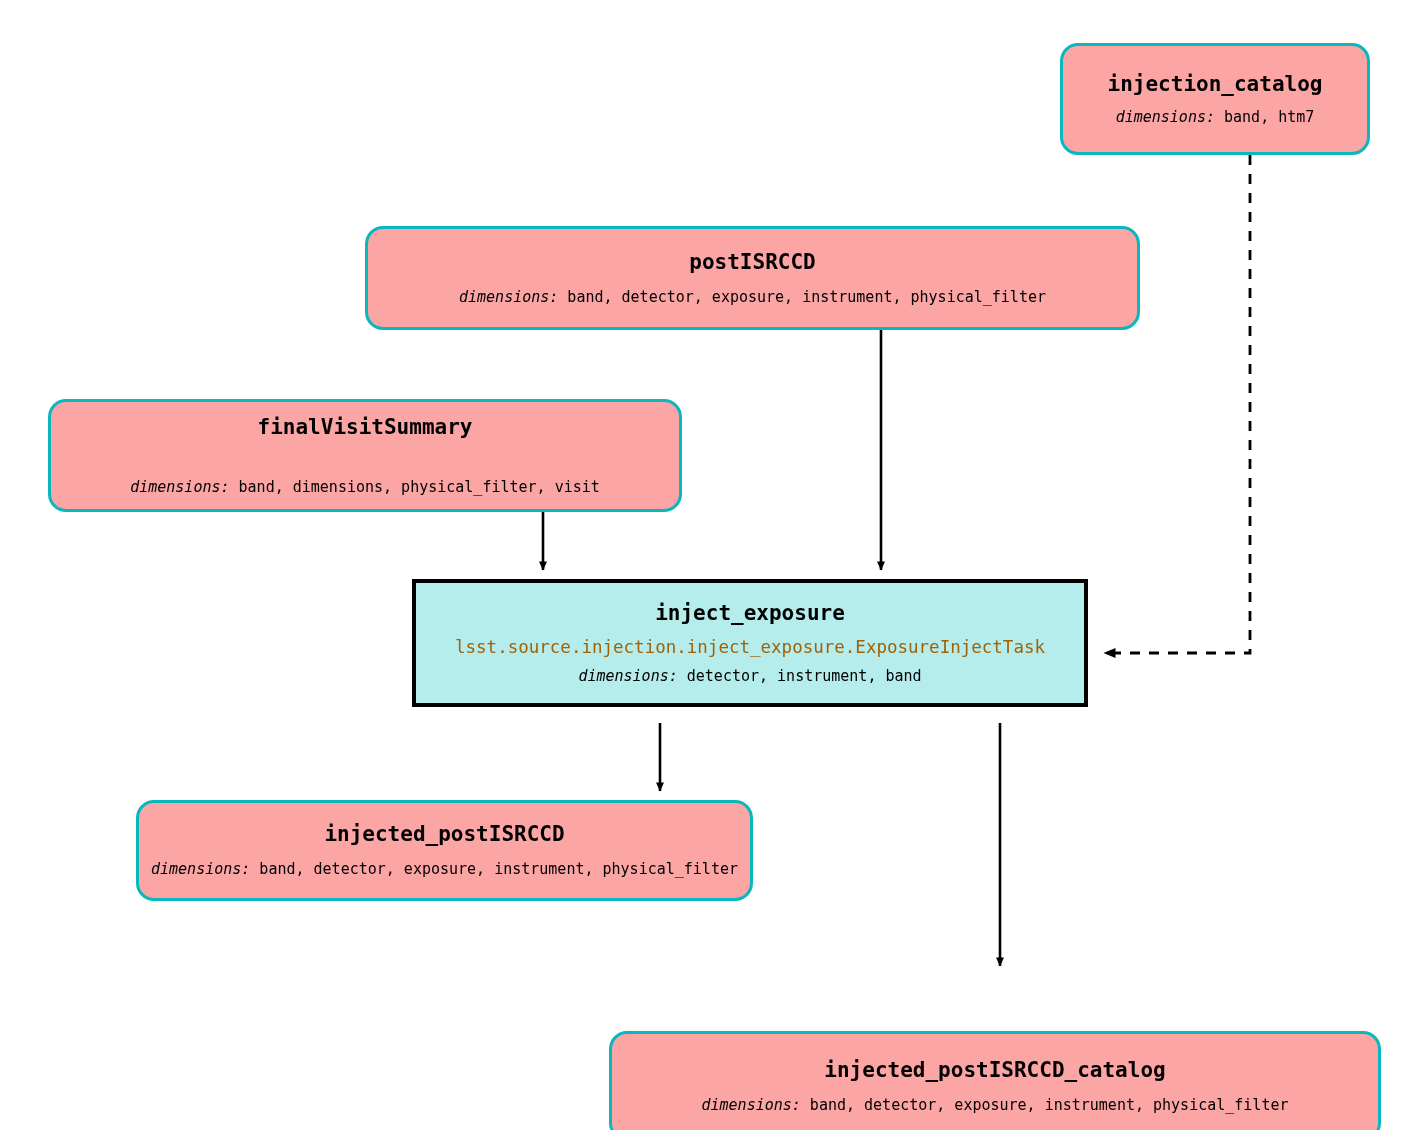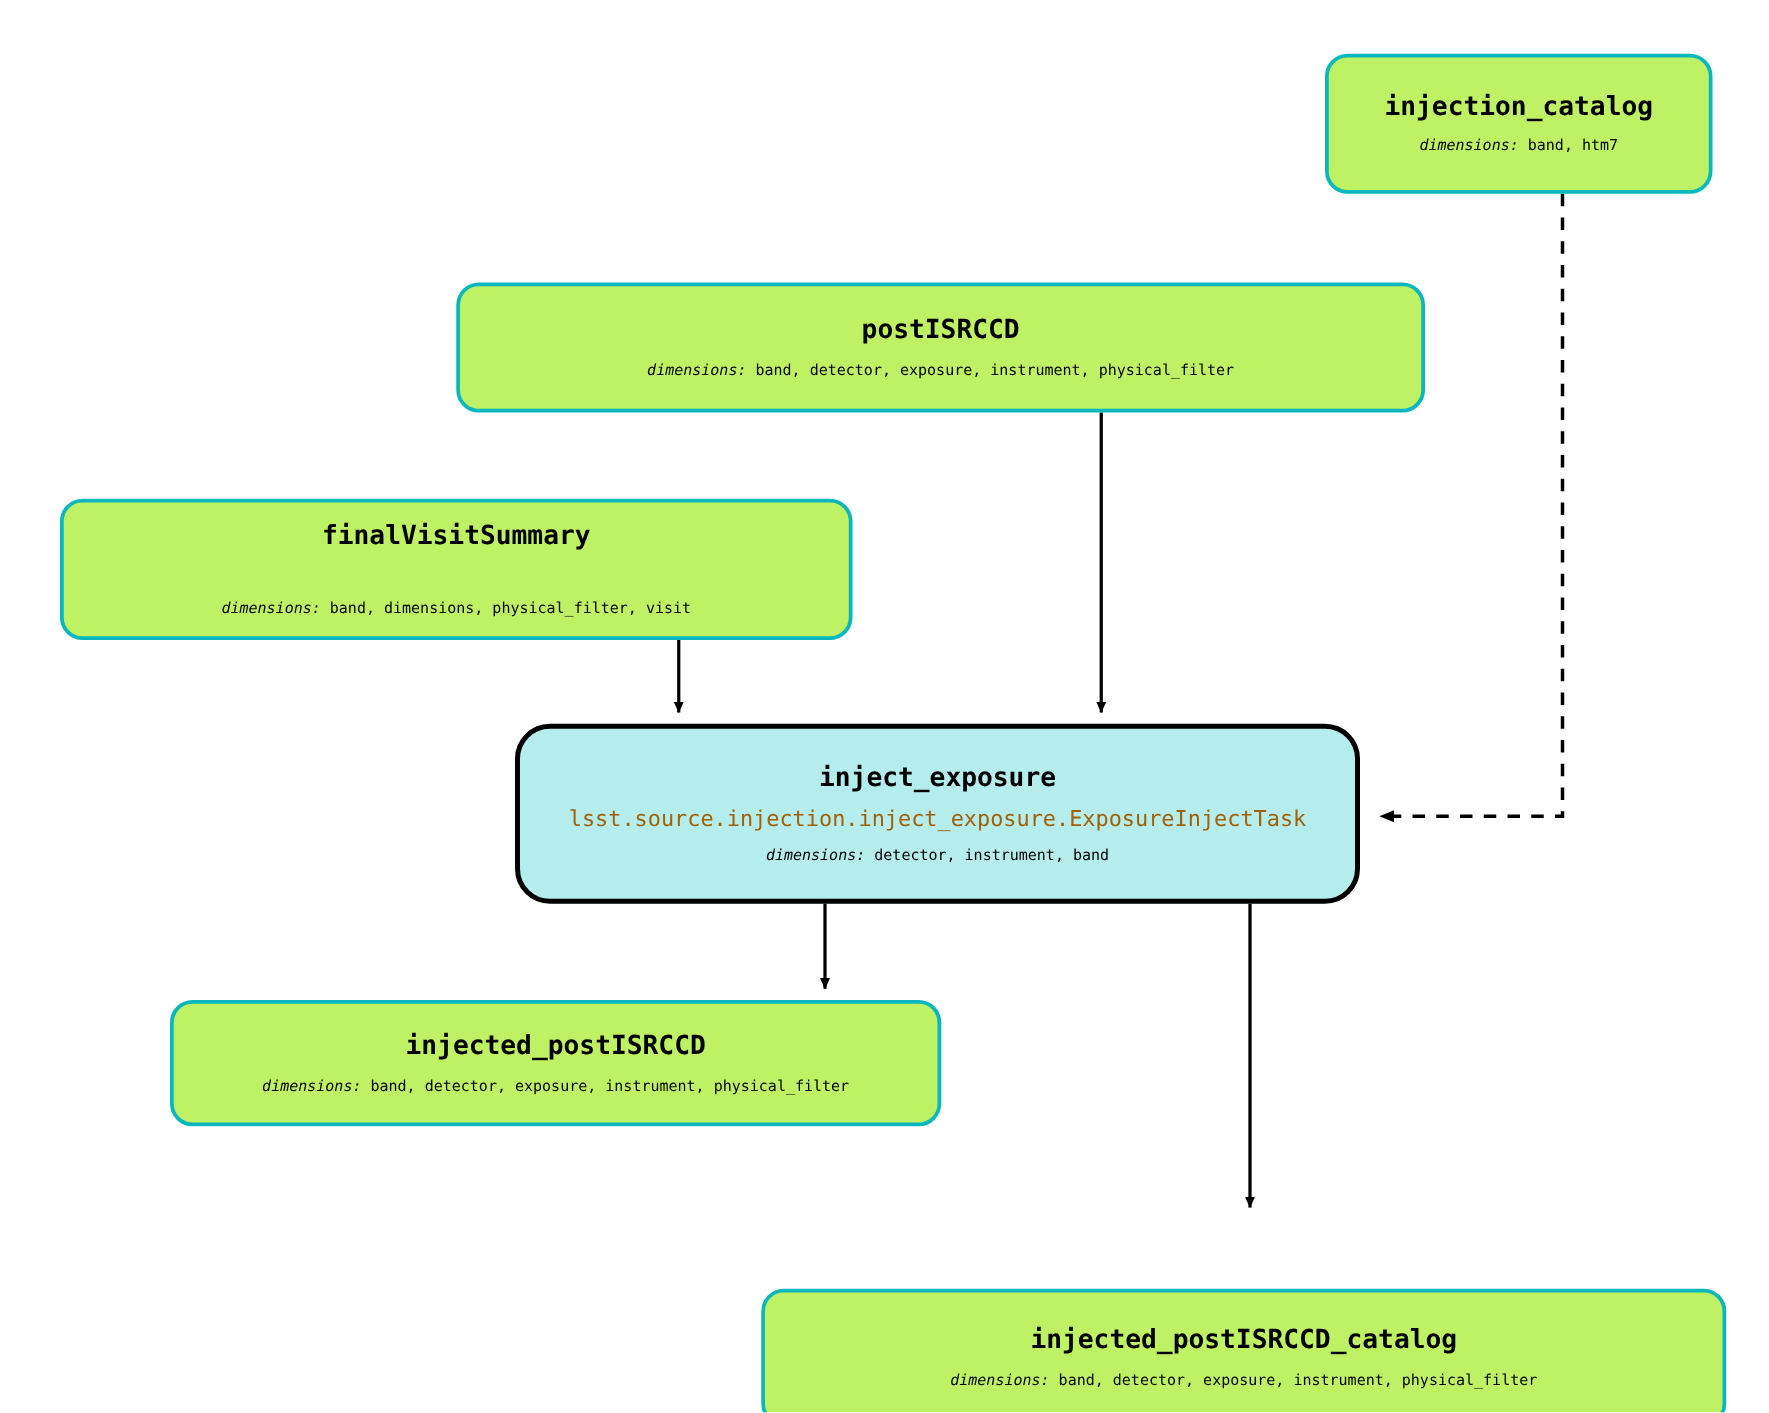--- a/index.html
+++ b/index.html
@@ -27,21 +27,21 @@
   }
   .node {
     position: absolute;
     box-sizing: border-box;
     display: flex;
     flex-direction: column;
     align-items: center;
     justify-content: center;
   }
   .node.dataset {
-    background: #bef264;
+    background: #fca5a5;
     border: 3px solid #0ab7bd;
     border-radius: 18px;
   }
   .node.task {
     background: #b5ecec;
     border: 4px solid #000000;
     border-radius: 0px;
   }
   .node-title {
     font-family: "DejaVu Sans Mono", monospace;
@@ -54,21 +54,21 @@
   }
   .node-sub {
     font-family: "DejaVu Sans Mono", monospace;
     font-size: 17.5px;
     color: #a16207;
     white-space: nowrap;
     line-height: 1.1;
   }
   .node-dims {
     font-family: "DejaVu Sans Mono", monospace;
-    font-size: 12px;
+    font-size: 15px;
     color: #000000;
     white-space: nowrap;
     line-height: 1.1;
   }
   .node-dims .dimlabel {
     font-style: italic;
   }
   .dataset .node-title { margin-bottom: 15px; }
   .dataset.compact .node-title { margin-bottom: 13px; }
   .task .node-title { margin-bottom: 13px; }
@@ -108,21 +108,21 @@
   <div class="node dataset" style="left:365px; top:226px; width:775px; height:104px;">
     <div class="node-title">postISRCCD</div>
     <div class="node-dims"><span class="dimlabel">dimensions:</span><span> band, detector, exposure, instrument, physical_filter</span></div>
   </div>
 
   <div class="node dataset" style="left:48px; top:399px; width:634px; height:113px;gap:25px;">
     <div class="node-title">finalVisitSummary</div>
     <div class="node-dims"><span class="dimlabel">dimensions:</span><span> band, dimensions, physical_filter, visit</span></div>
   </div>
 
-  <div class="node task" style="left:412px; top:579px; width:676px; height:144px;border-radius:28px;">
+  <div class="node task" style="left:412px; top:579px; width:676px; height:128px;">
     <div class="node-title">inject_exposure</div>
     <div class="node-sub">lsst.source.injection.inject_exposure.ExposureInjectTask</div>
     <div class="node-dims"><span class="dimlabel">dimensions:</span><span> detector, instrument, band</span></div>
   </div>
 
   <div class="node dataset" style="left:136px; top:800px; width:617px; height:101px;">
     <div class="node-title">injected_postISRCCD</div>
     <div class="node-dims"><span class="dimlabel">dimensions:</span><span> band, detector, exposure, instrument, physical_filter</span></div>
   </div>
 

